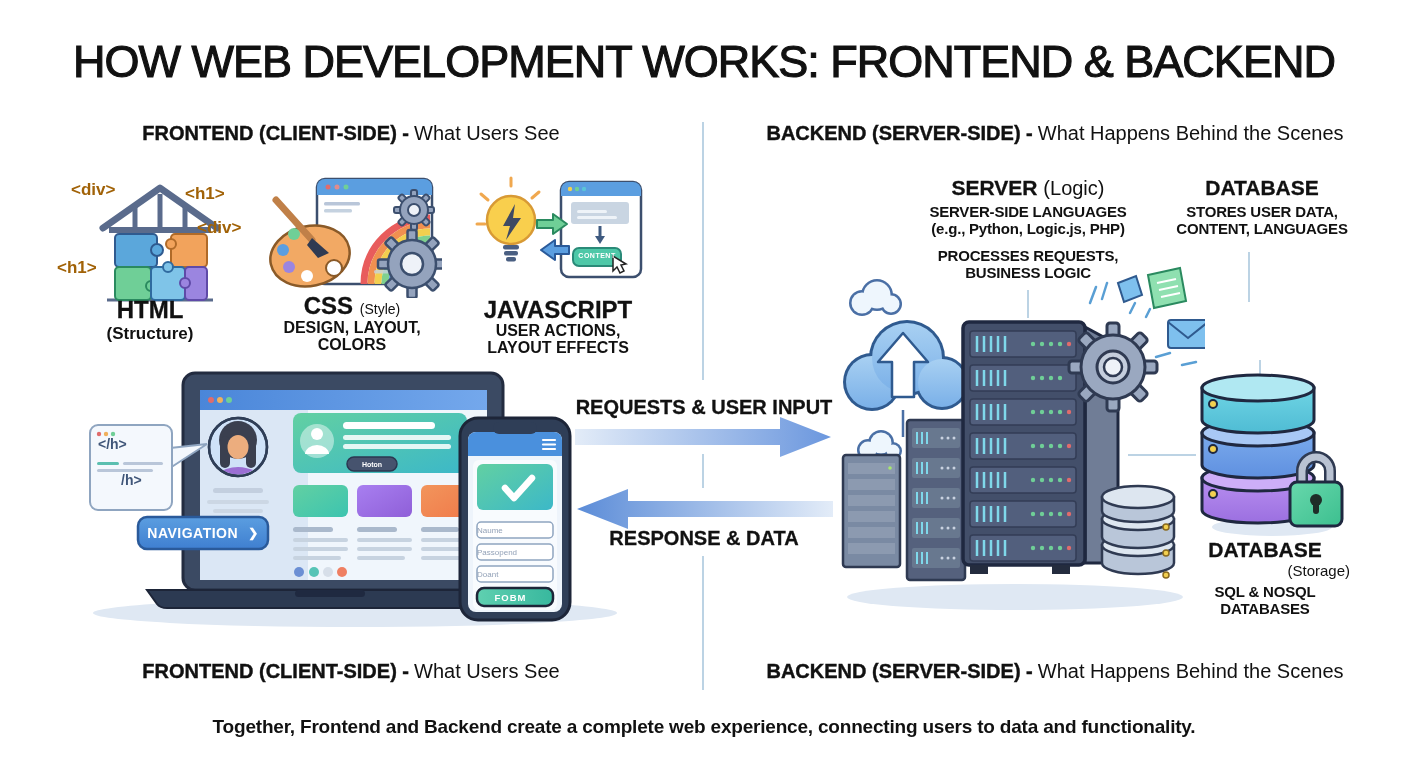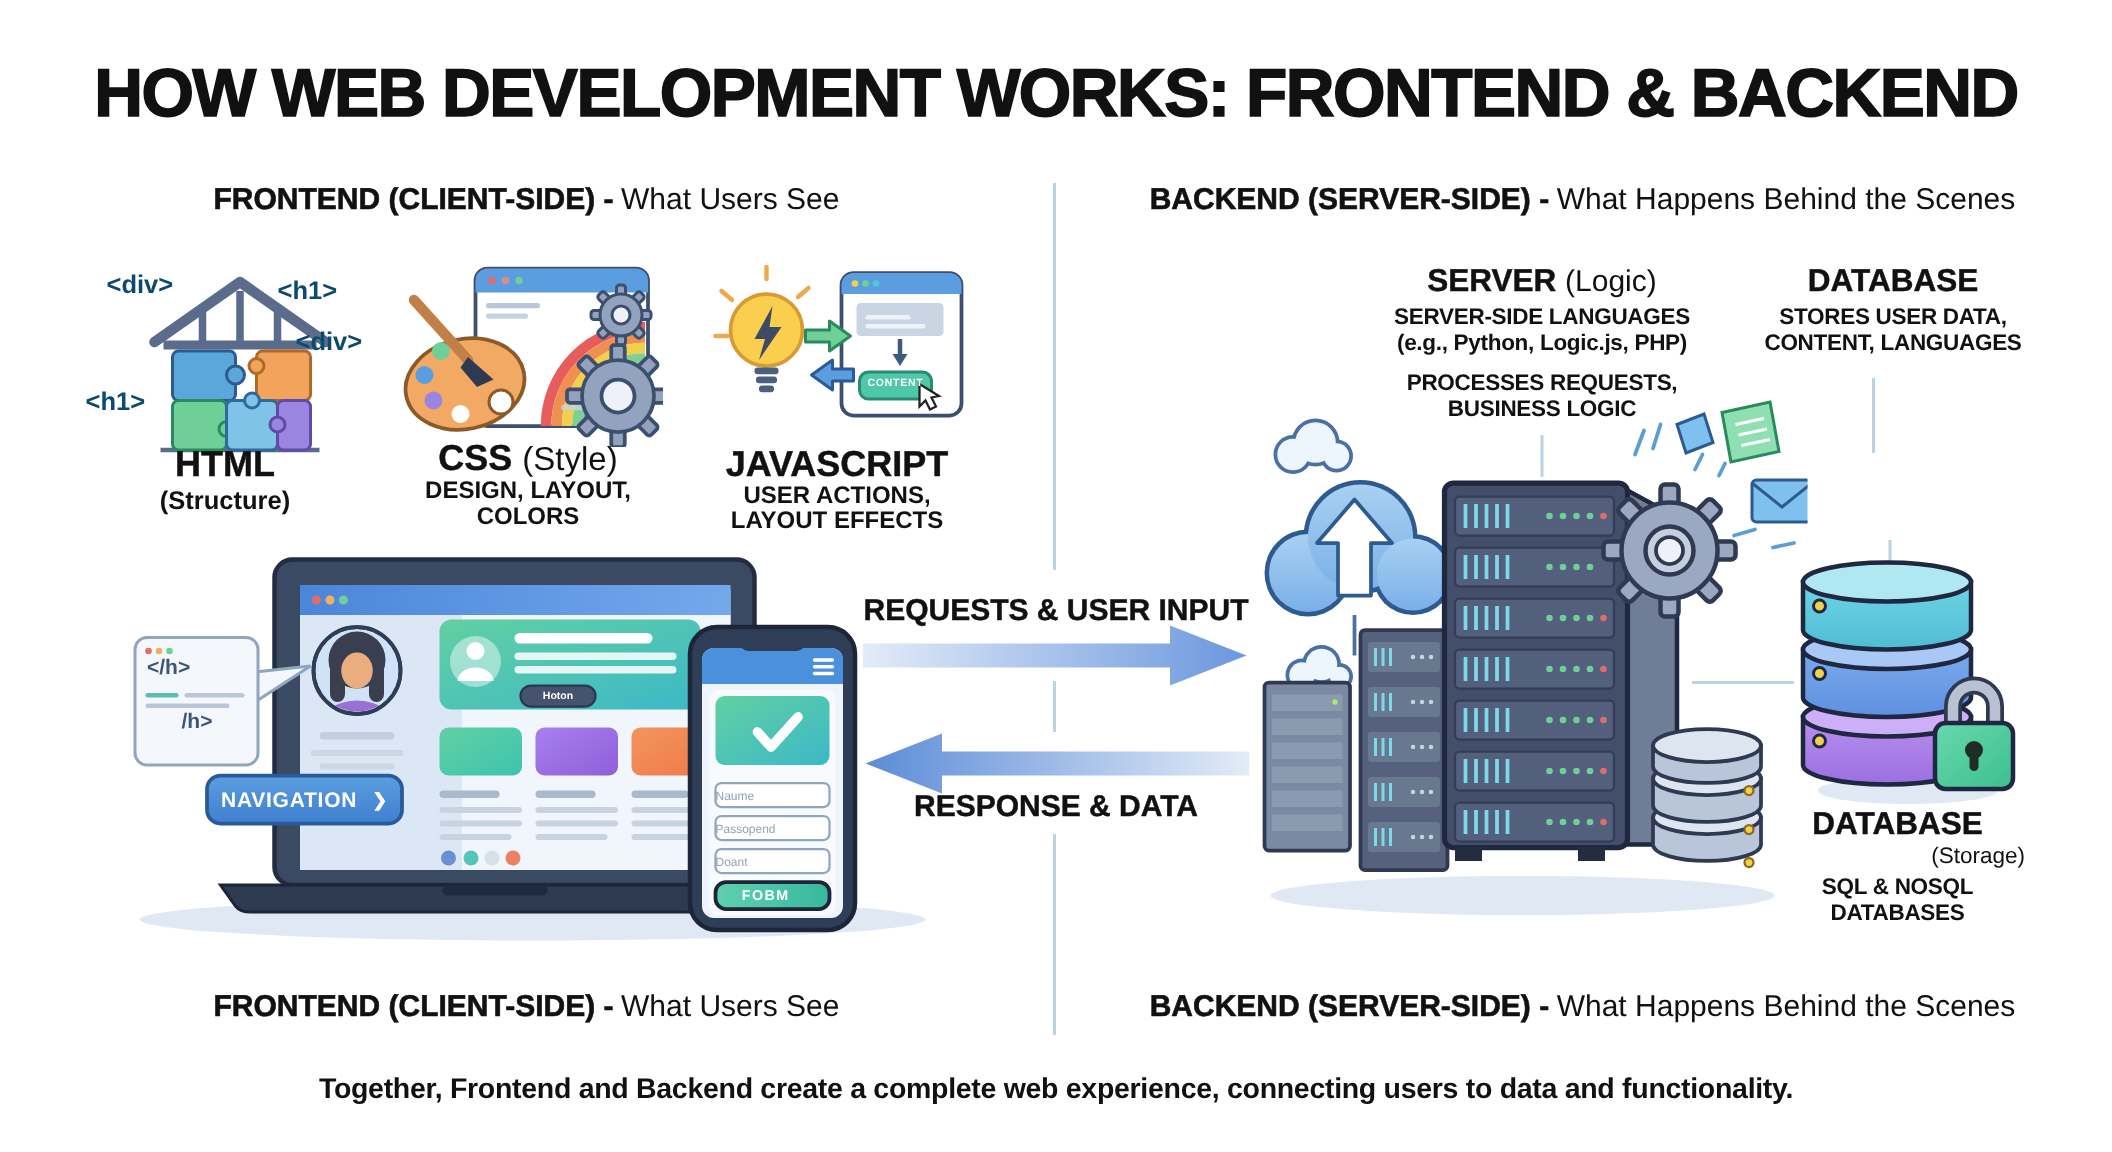--- a/index.html
+++ b/index.html
@@ -1,26 +1,26 @@
 <!DOCTYPE html>
 <html><head>
 <meta charset="utf-8">
 <style>
   html,body{margin:0;padding:0;background:#ffffff;}
   #canvas{position:relative;width:1408px;height:768px;background:#ffffff;overflow:hidden;
           font-family:"Liberation Sans",sans-serif;color:#111;}
   .abs{position:absolute;}
   .c{text-align:center;}
-  .title{font-size:45px;font-weight:700;letter-spacing:-1px;-webkit-text-stroke:1.1px #111;white-space:nowrap;}
+  .title{font-size:45px;font-weight:400;letter-spacing:-1px;-webkit-text-stroke:1.1px #111;white-space:nowrap;}
   .sechead{font-size:20px;white-space:nowrap;}
   .sechead .b{font-weight:700;-webkit-text-stroke:0.4px #111;}
   .sechead .r{font-weight:400;margin-left:5px;}
-  .tag{font-size:17px;font-weight:700;color:#0c4a6e;white-space:nowrap;}
+  .tag{font-size:17px;font-weight:700;color:#a16207;white-space:nowrap;}
   .iconlabel{font-size:24px;font-weight:700;-webkit-text-stroke:0.3px #111;}
-  .iconlabel .suffix{font-weight:400;-webkit-text-stroke:0;font-size:22px;}
+  .iconlabel .suffix{font-weight:400;-webkit-text-stroke:0;font-size:14px;}
   .iconsub{font-size:16px;font-weight:700;line-height:17.5px;}
   .smallsub{font-size:15px;font-weight:700;line-height:17px;letter-spacing:-0.2px;}
   .blocktitle{font-size:21px;font-weight:700;-webkit-text-stroke:0.3px #111;}
   .blocktitle .suffix{font-weight:400;-webkit-text-stroke:0;font-size:20px;}
   .flowlabel{font-size:20px;font-weight:700;-webkit-text-stroke:0.3px #111;white-space:nowrap;}
   .footer{font-size:19px;font-weight:700;letter-spacing:-0.2px;}
   .vline{background:#bcd3e4;width:2px;}
   .hline{background:#bcd3e4;height:2px;}
   .navtext{display:flex;align-items:center;justify-content:center;gap:10px;color:#fff;
            font-weight:700;font-size:14px;letter-spacing:0.5px;}

